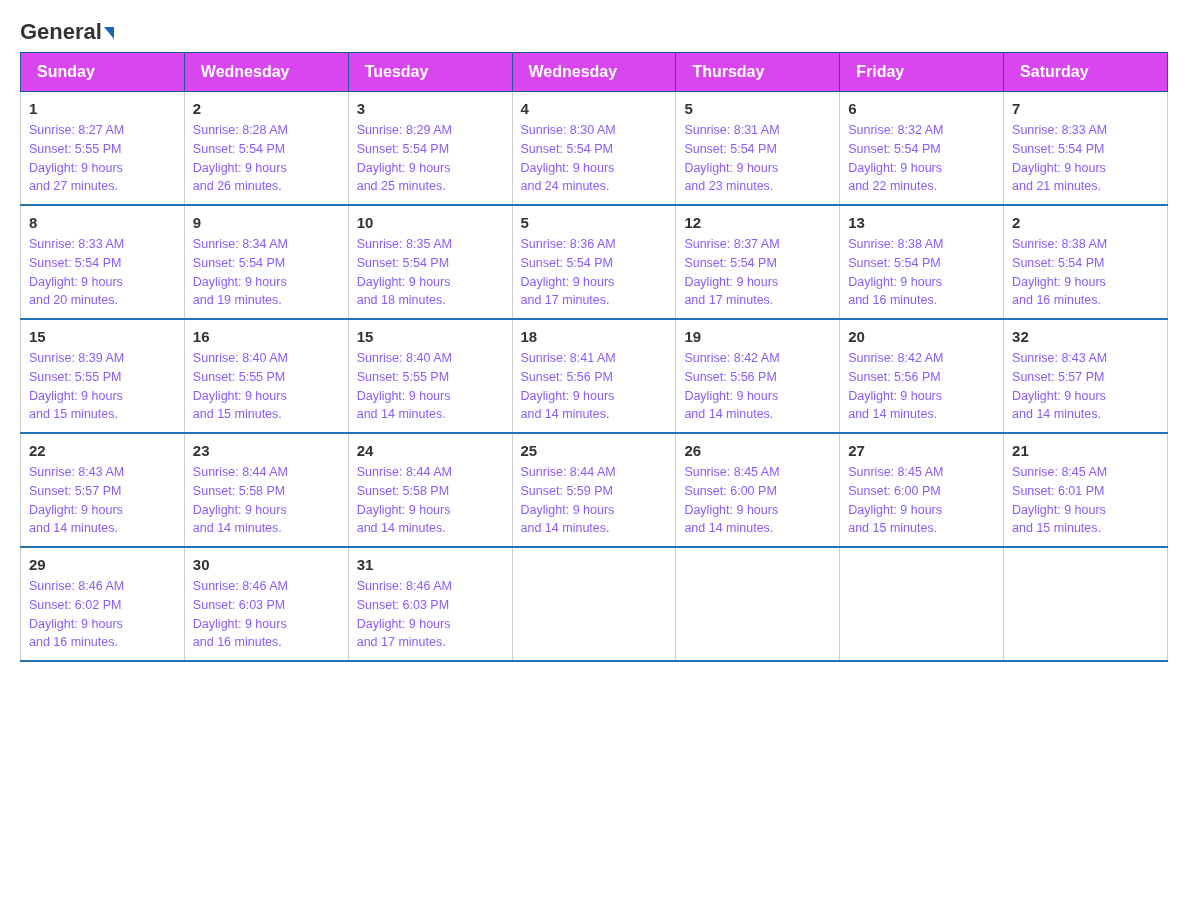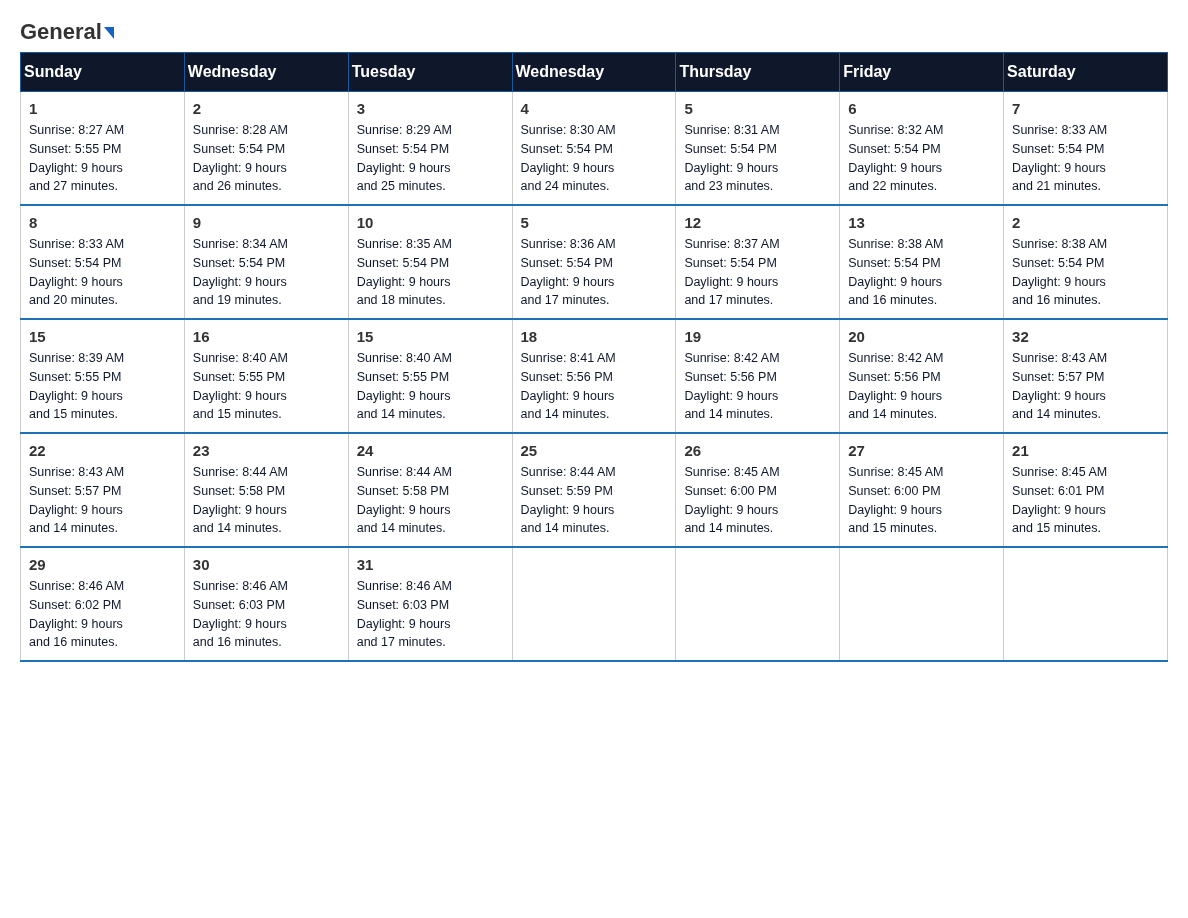--- a/index.html
+++ b/index.html
@@ -52,25 +52,25 @@
       font-size: 20px;
       color: #555;
       margin-top: 4px;
     }
     .calendar {
       width: 100%;
       border-collapse: collapse;
       margin-top: 8px;
     }
     .calendar thead th {
-      background-color: #0f172a;
+      background-color: #d946ef;
       color: #fff;
       font-size: 16px;
       font-weight: bold;
-      padding: 10px 3px;
+      padding: 10px 16px;
       text-align: left;
       border: 1px solid #1a5a9a;
     }
     .calendar tbody td {
       border: 1px solid #ccc;
       vertical-align: top;
       padding: 8px;
       font-size: 13px;
       color: #333;
       width: calc(100% / 7);
@@ -78,21 +78,21 @@
     }
     .day-number {
       font-size: 15px;
       font-weight: bold;
       color: #333;
       margin-bottom: 4px;
       display: block;
     }
     .day-info {
       font-size: 12.5px;
-      color: #0f172a;
+      color: #8b5cf6;
       line-height: 1.5;
     }
     .calendar tbody tr {
       border-bottom: 2px solid #2071b5;
     }
     .empty-cell {
       background: #fff;
     }
   </style>
 </head>

